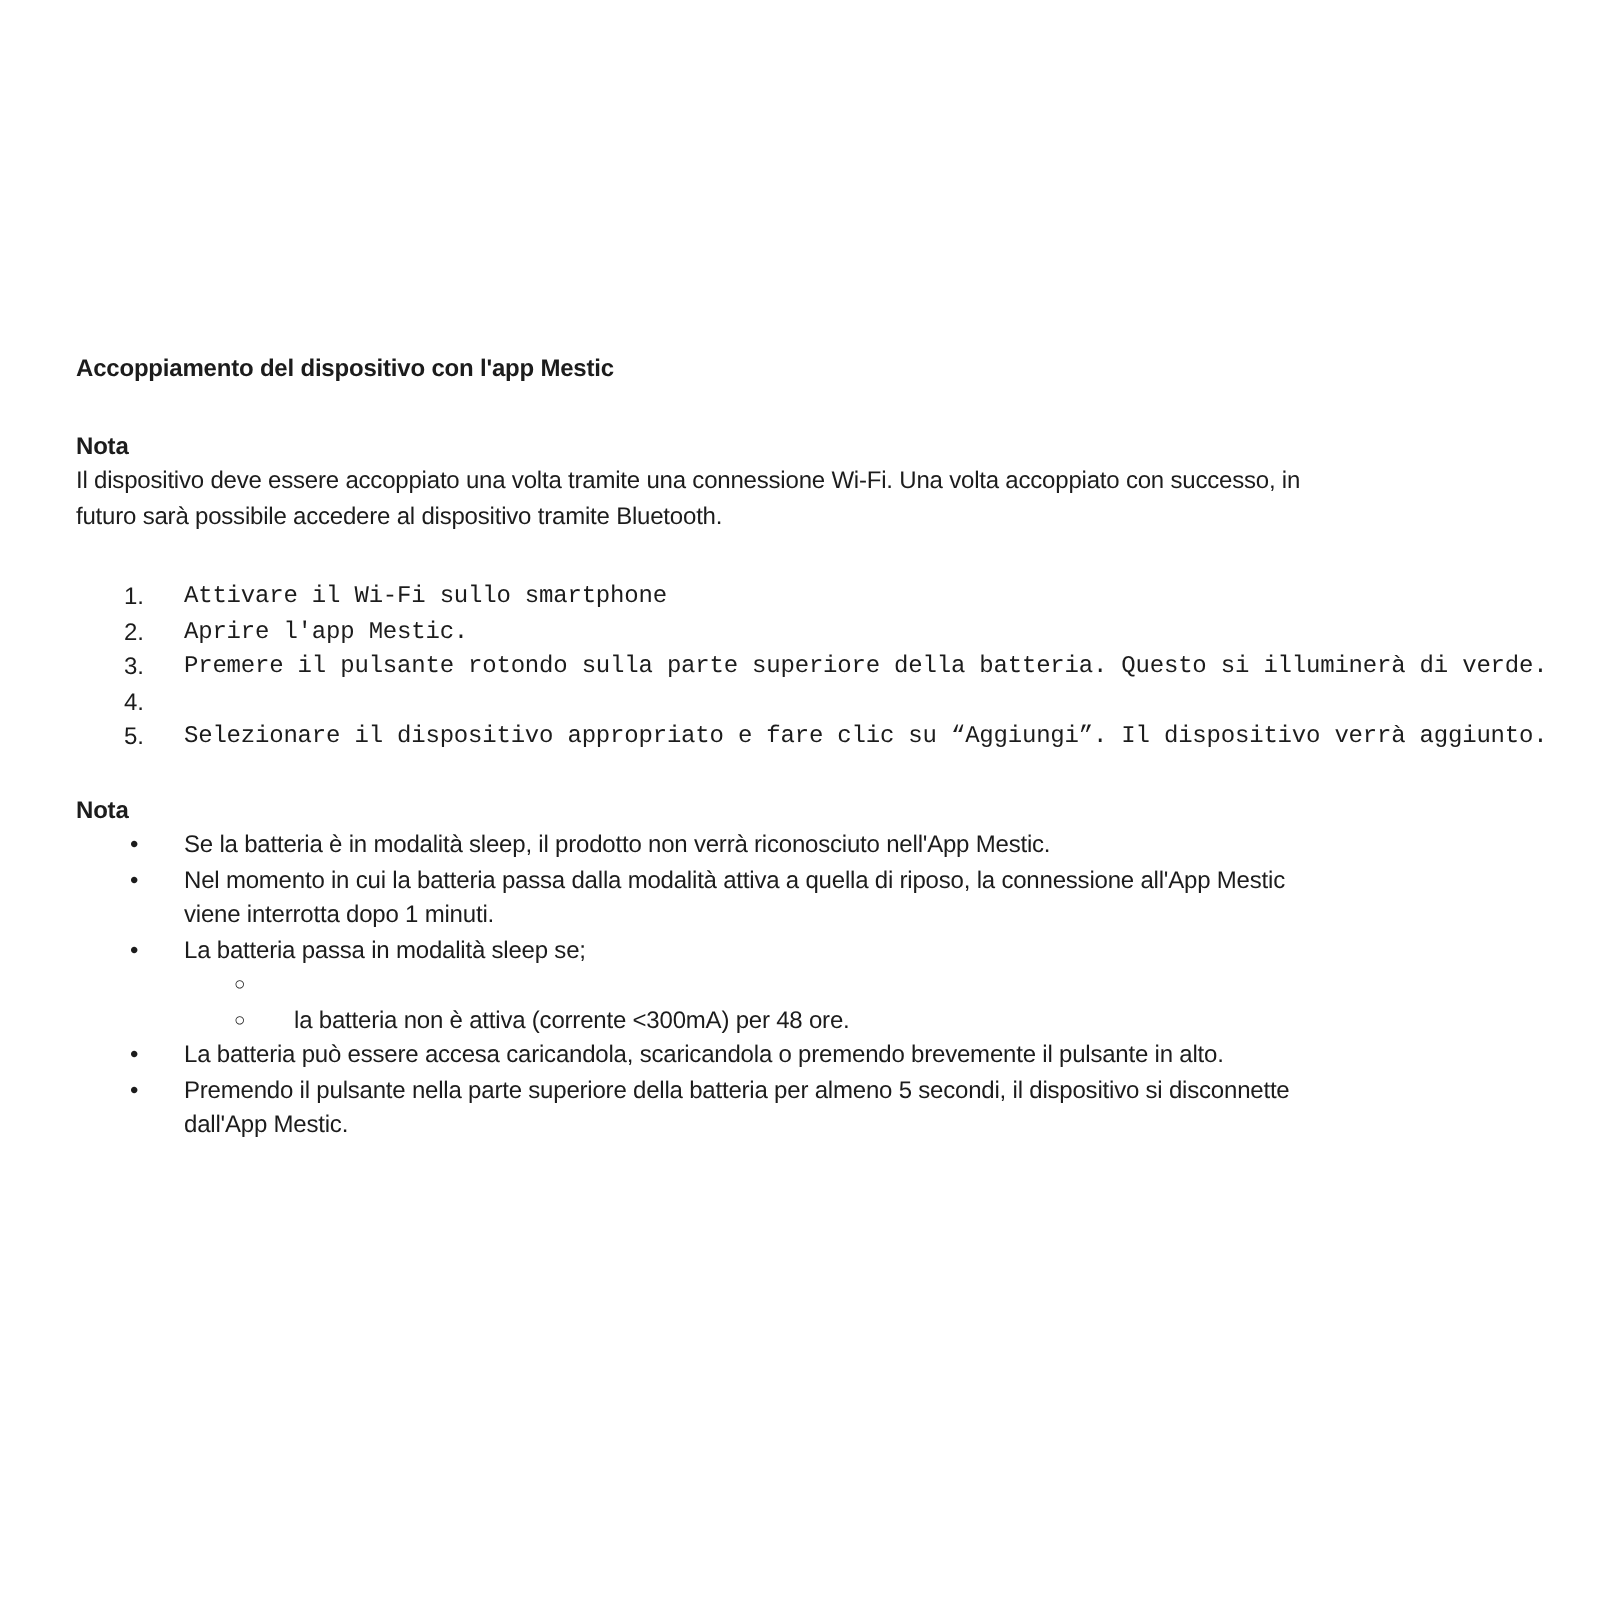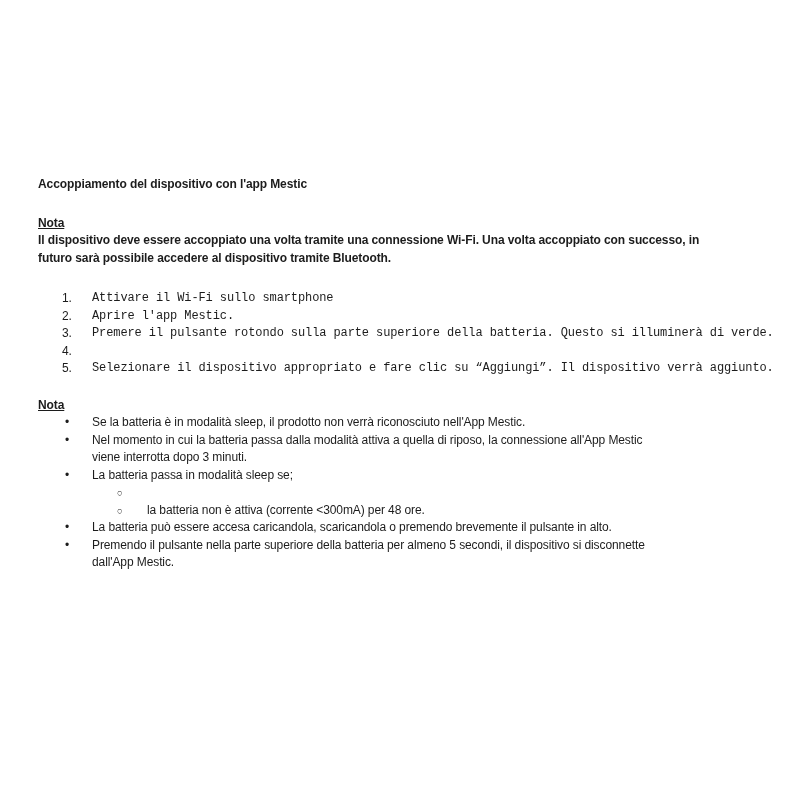--- a/index.html
+++ b/index.html
@@ -18,23 +18,23 @@
     letter-spacing: -0.1px;
   }
   .page {
     box-sizing: border-box;
     width: 800px;
     height: 800px;
     padding: 176px 6px 4px 38px;
   }
   .ml { white-space: pre; }          
   .section-heading { font-weight: bold; }
-  .note-label { font-weight: bold; margin-top: 21px; text-decoration: underline; }
+  .note-label { font-weight: bold; margin-top: 21px; }
   .note-label.second { margin-top: 19px; }
-  .note-body { font-weight: bold; }
+  .note-body { font-weight: normal; }
   .steps { margin-top: 23px; }
   .step { display: flex; align-items: flex-start; }
   .step-num { flex: none; margin-left: 24px; width: 30px; }
   .step-text { flex: none; font-family: Liberation Mono, monospace; }
   .bullets { margin: 0; }
   .bullet { display: flex; align-items: flex-start; }
   .bullet .marker { flex: none; }
   .bullet.lvl1 .marker { margin-left: 27px; width: 27px; font-size: 12px; }
   .bullet.lvl2 .marker { margin-left: 79px; width: 30px; font-size: 9.5px; line-height: 17.5px; }
   .bullet-text { flex: none; }
@@ -75,21 +75,21 @@
   <div class="note-label second">Nota</div>
 
   <div class="bullets">
     <div class="bullet lvl1">
       <div class="marker">•</div>
       <div class="bullet-text ml">Se la batteria è in modalità sleep, il prodotto non verrà riconosciuto nell'App Mestic.</div>
     </div>
     <div class="bullet lvl1">
       <div class="marker">•</div>
       <div class="bullet-text ml">Nel momento in cui la batteria passa dalla modalità attiva a quella di riposo, la connessione all'App Mestic
-viene interrotta dopo 3 minuti.</div>
+viene interrotta dopo 1 minuti.</div>
     </div>
     <div class="bullet lvl1">
       <div class="marker">•</div>
       <div class="bullet-text ml">La batteria passa in modalità sleep se;</div>
     </div>
     <div class="bullet lvl2">
       <div class="marker">○</div>
     </div>
     <div class="bullet lvl2">
       <div class="marker">○</div>

